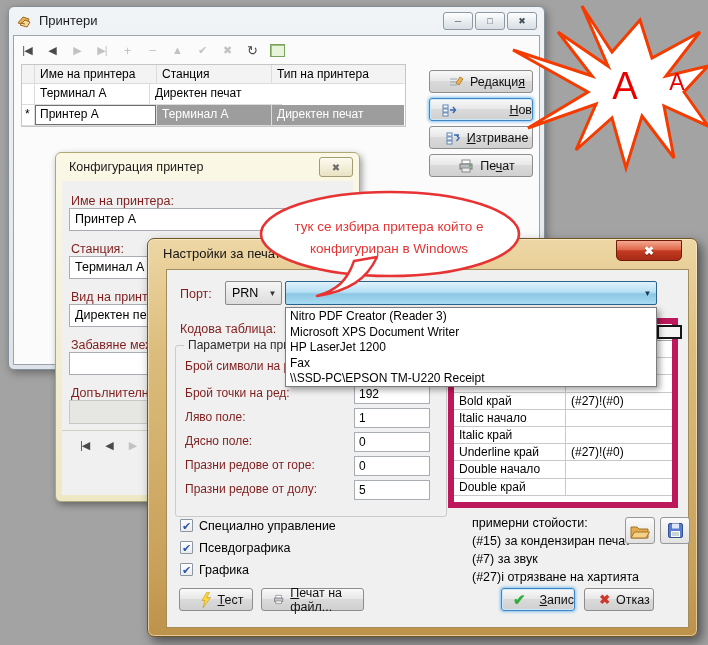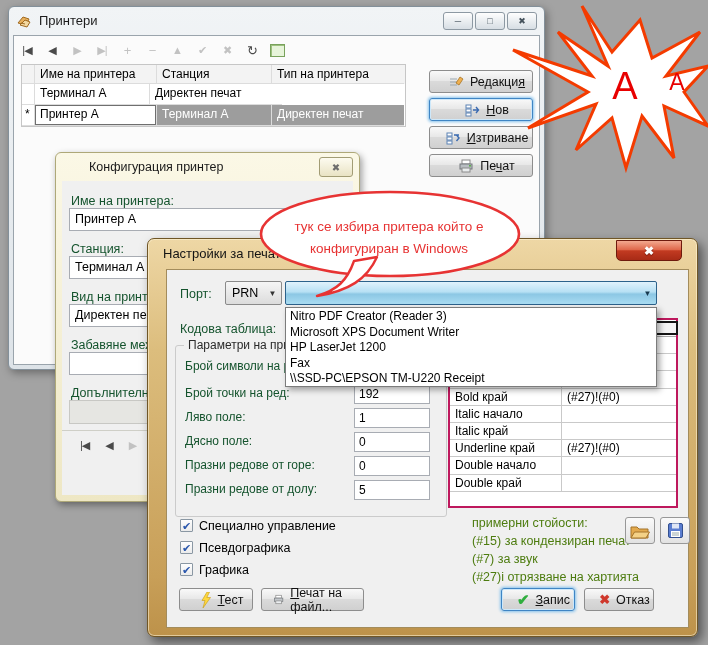--- a/index.html
+++ b/index.html
@@ -32,34 +32,34 @@
   .thead { height:19px; background:#f3f3f3; }
   .tc { border-right:1px solid #dcdcdc; border-bottom:1px solid #dcdcdc;
     padding:2px 0 0 5px; overflow:hidden; white-space:nowrap; }
   .c0 { width:13px; padding-left:3px; } .c1 { width:122px; } .c2 { width:115px; } .c3 { width:132px; border-right:none; }
   .sel { background:#9d9d9d; color:#fff; }
   .editor { background:#fff; color:#000; box-shadow:inset 0 0 0 1px #6f6f6f; }
 
   .btn { display:flex; align-items:center; justify-content:center; gap:6px;
     background:linear-gradient(#f9f9f9,#e7e7e7 48%,#dadada 50%,#d0d0d0);
     border:1px solid #8d8d8d; border-radius:3px; font-size:12.5px; color:#111;padding-left:11px; }
-  .focusring { border-color:#3f85c4; box-shadow:0 0 0 1px #cde8fa inset, 0 0 3px 1px #86c2ec; }
+  .focusring { border-color:#3f85c4; box-shadow:0 0 0 1px #cde8fa inset, 0 0 3px 1px #86c2ec;justify-content:space-between; }
   .u { text-decoration:underline; }
   .sidebtn { width:104px; height:23px; }
 
   
   .w2chrome { left:55px; top:152px; width:305px; height:350px; z-index:2;
     background:linear-gradient(#fbf8e6,#eee7c4); border:1px solid #aea878;
     border-radius:6px; box-shadow:2px 3px 7px rgba(0,0,0,.38); }
-  .w2title { position:absolute; left:13px; top:7px; font-size:12.5px; color:#1a1a1a;margin-left:20px; }
+  .w2title { position:absolute; left:13px; top:7px; font-size:12.5px; color:#1a1a1a; }
   .w2close { position:absolute; left:263px; top:4px; width:34px; height:20px;
     display:flex; align-items:center; justify-content:center; font-size:10px; color:#6d6d6d;
     background:linear-gradient(#fdfbf0,#e9e3c4); border:1px solid #a29c74; border-radius:3px; }
   .w2client { position:absolute; left:6px; right:6px; top:28px; bottom:6px; background:#f0f0f0; }
-  .lbl { position:absolute; font-size:12.5px; color:#14532d; white-space:nowrap; }
+  .lbl { position:absolute; font-size:12.5px; color:#7f1d1d; white-space:nowrap; }
   .tb { position:absolute; background:#fff; border:1px solid #a8acb3; font-size:12.5px;
     padding:3px 0 0 5px; white-space:nowrap; overflow:hidden; }
   .tbdis { background:#e6e6e2; border:1px solid #c8c8c4; }
   .w2hr { position:absolute; left:0; right:0; top:249px; border-top:1px solid #cfcfc7; }
   .navrow { position:absolute; left:18px; top:258px; display:flex; gap:16px; font-size:11px; letter-spacing:-1px; }
 
   
   .w3chrome { left:147px; top:238px; width:551px; height:399px; z-index:3;
     background:linear-gradient(180deg,#eed7a5,#dcbd7d 28%,#c89f58 85%,#bd924a);
     border:1px solid #6f5627; border-radius:7px;
@@ -87,36 +87,36 @@
   .gbox { position:absolute; left:8px; top:75px; width:272px; height:172px;
     border:1px solid #cbcbcb; border-radius:3px; }
   .gleg { position:absolute; left:8px; top:-8px; background:#f0f0f0; padding:0 4px;
     font-size:12px; color:#2a2a2a; white-space:nowrap; }
   .prow { position:absolute; left:0; width:100%; height:20px; }
   .prow .lbl { left:9px; top:2px; font-size:12px; }
   .pfield { position:absolute; left:178px; top:0; width:76px; height:20px; background:#fff;
     border:1px solid #a8acb3; font-size:12px; padding:2px 0 0 4px; }
 
   .sgrid { position:absolute; left:281px; top:48px; width:230px; height:190px;
-    background:#fff; border:2px solid #be185d; }
+    background:#fff; border:6px solid #be185d; }
   .sgh { height:17px; border-bottom:1px solid #a8a8a8; background:#fdfdfd; }
   .sgr { display:flex; height:17.2px; border-bottom:1px solid #c9c9c9; font-size:12px; }
   .sgr:last-child { border-bottom:none; }
   .gp { width:112px; border-right:1px solid #c9c9c9; padding:1px 0 0 5px; white-space:nowrap; overflow:hidden; }
   .gv { flex:1; padding:1px 0 0 5px; white-space:nowrap; overflow:hidden; }
   .sghcell { position:absolute; left:203px; top:1px; width:25px; height:14px;
     background:#f4f4f4; border:2px solid #151515; }
 
   .ckrow { position:absolute; left:13px; display:flex; align-items:center; gap:6px; height:15px; }
   .ckbox { width:13px; height:13px; background:linear-gradient(#fefefe,#ebebeb);
     border:1px solid #8a97a3; border-radius:1px; display:flex; align-items:center; justify-content:center;
     font-size:11px; color:#2a57ad; line-height:10px; }
   .cklbl { font-size:12.5px; }
 
-  .samples { position:absolute; left:305px; top:244px; font-size:12.5px; line-height:18px; color:#4d7c0f; }
+  .samples { position:absolute; left:305px; top:244px; font-size:12.5px; line-height:18px; color:#000000; }
 
   .iconbtn { position:absolute; width:30px; height:27px; display:flex; align-items:center; justify-content:center;
     background:linear-gradient(#fafafa,#e2e2e2); border:1px solid #989898; border-radius:3px; }
 
   .bbtn { position:absolute; top:318px; height:23px; }
   .ck-green { color:#2fae3e; font-size:15px; font-weight:bold; }
   .x-red { color:#cf382c; font-size:13px; font-weight:bold; }
 
   svg text { font-family:"Liberation Sans", sans-serif; }
 </style>

